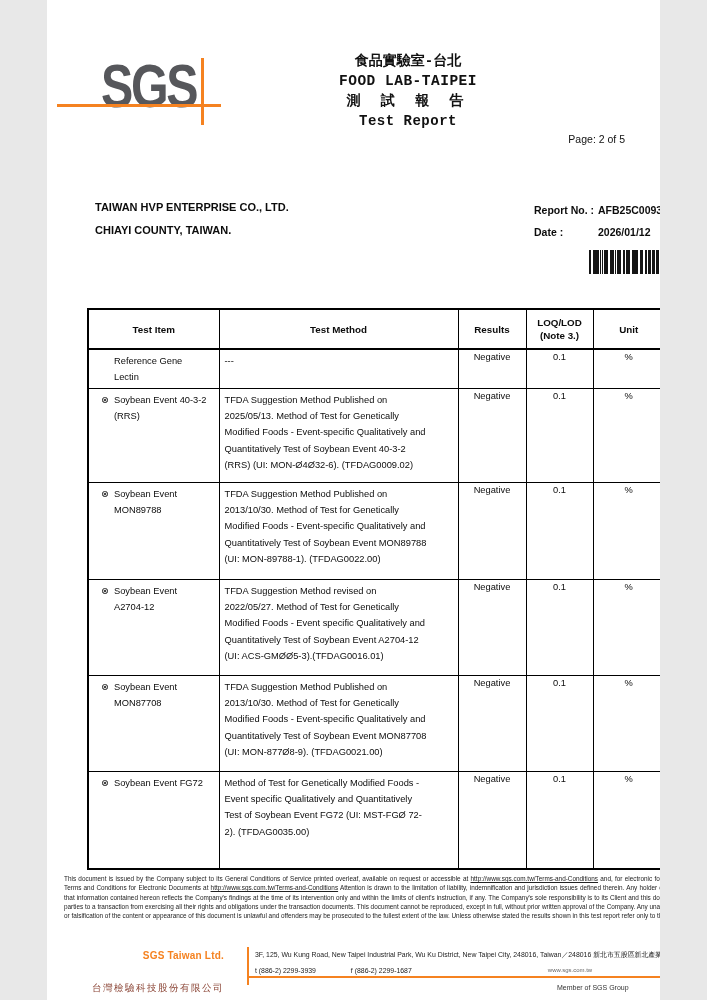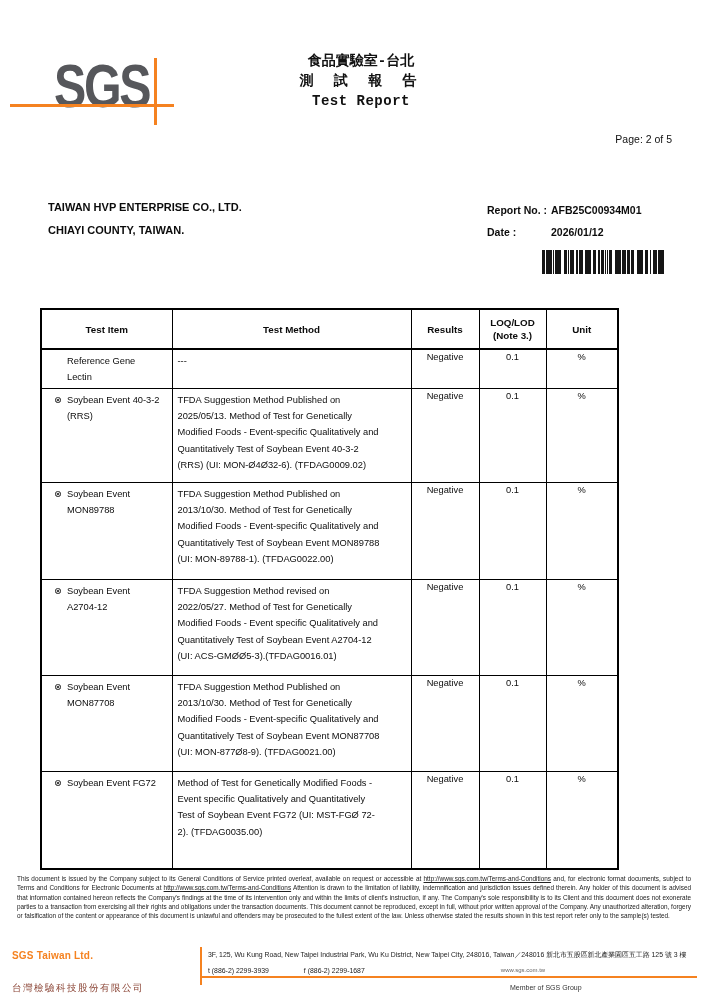--- a/index.html
+++ b/index.html
@@ -1,18 +1,18 @@
 <!DOCTYPE html>
 <html><head>
 <meta charset="utf-8">
 <style>
   * { margin:0; padding:0; box-sizing:border-box; }
   html,body { background:#e8e8e8; }
   .page {
-    position:relative; width:707px; height:1000px; margin:0 auto;
+    position:relative; width:613px; height:1000px; margin:0 auto;
     background:#fff; overflow:hidden;
     font-family:"Liberation Sans","DejaVu Sans",sans-serif; color:#1a1a1a;
   }
   .pre { white-space:pre-line; }
 
   
   .logo-text{
     position:absolute; left:54px; top:55px; font-size:62px; line-height:1;
     font-weight:800; color:#56575B; letter-spacing:-3px;
     transform:scaleX(0.78); transform-origin:left top;
@@ -64,21 +64,21 @@
   tr.r4{ height:96px; } tr.r5{ height:96px; } tr.r6{ height:97px; }
 
   
   .legal{
     position:absolute; left:17px; top:874px; width:674px;
     font-size:6.4px; line-height:9.3px; text-align:justify; color:#222;
   }
   .legal .u{ text-decoration:underline; }
 
   
-  .f-left{ position:absolute; left:12px; top:950px; width:157px; text-align:left; }
+  .f-left{ position:absolute; left:20px; top:950px; width:157px; text-align:right; }
   .f-company-en{ font-size:10px; font-weight:bold; color:#F58220; letter-spacing:0.2px; }
   .f-company-zh{ font-family:"Liberation Serif","DejaVu Serif",serif; font-size:9.5px;
     color:#8B4536; letter-spacing:1.5px; margin-top:21px; }
   .f-vline{ position:absolute; left:200px; top:947px; width:2px; height:38px; background:#F58220; }
   .f-right{ position:absolute; left:208px; top:950px; width:490px; font-size:6.9px; color:#222; }
   .f-phones{ margin-top:7px; }
   .f-phones span{ display:inline-block; }
   .f-fax{ margin-left:33px; }
   .f-hline{ position:absolute; left:200px; top:976px; width:497px; height:1.5px; background:#F58220; }
   .f-web{ position:absolute; left:468px; top:967px; width:110px; text-align:center;
@@ -89,20 +89,21 @@
 <body>
 
 <div class="page">
 
   <div class="logo-text">SGS</div>
   <div class="logo-hline"></div>
   <div class="logo-vline"></div>
 
   <div class="title-block">
     <div class="t-zh">食品實驗室-台北</div>
+    <div class="t-en">FOOD LAB-TAIPEI</div>
     <div class="t-rep-zh">測 試 報 告</div>
     <div class="t-rep-en">Test Report</div>
   </div>
   <div class="page-num">Page: 2 of 5</div>
 
   <div class="client">
     <div>TAIWAN HVP ENTERPRISE CO., LTD.</div>
     <div>CHIAYI COUNTY, TAIWAN.</div>
   </div>
 

